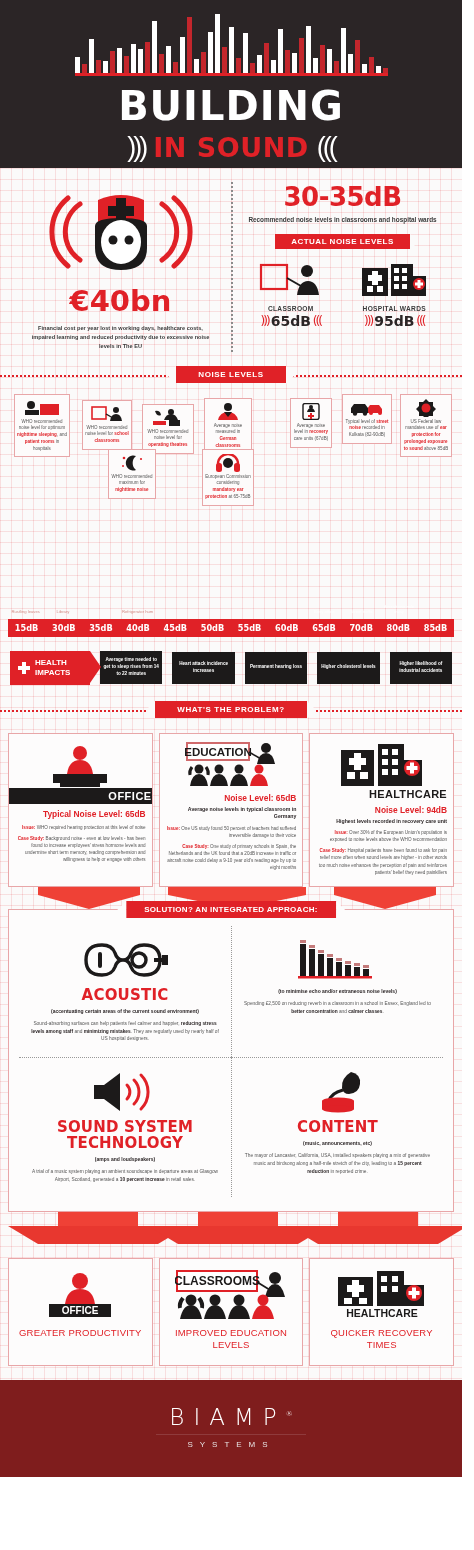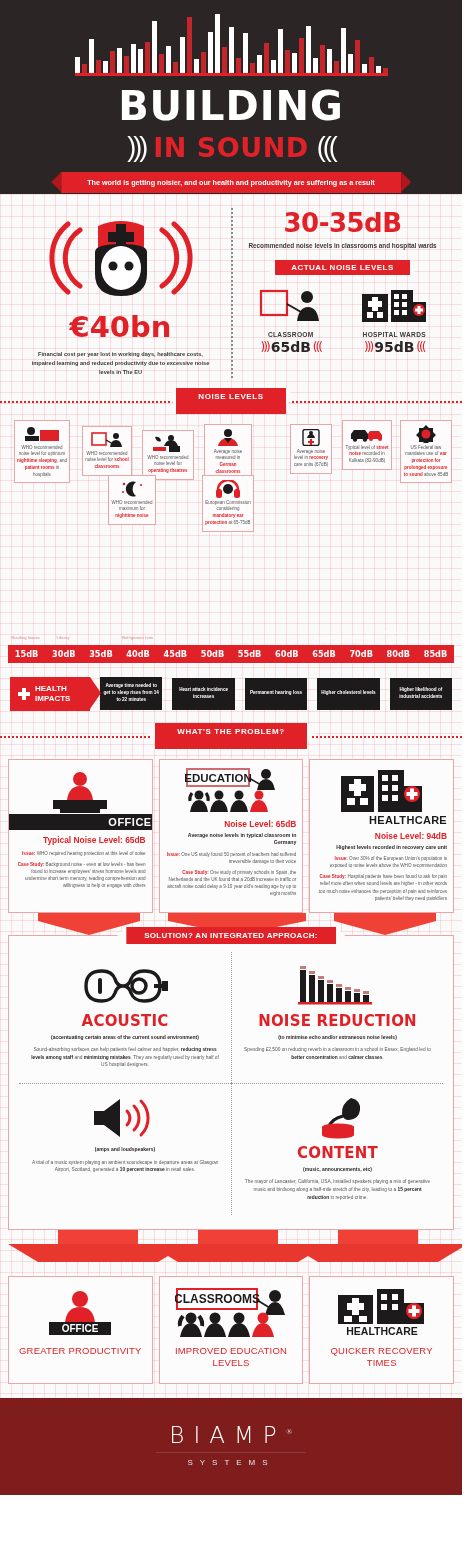--- a/index.html
+++ b/index.html
@@ -90,20 +90,21 @@
     height: 26px;
     background: #2b2526;
   }
   .topbanner .ribbon { top: 4px; }
 
   
   .divider {
     position: relative;
     height: 26px;
     display: flex;
+    align-items: center;
     justify-content: center;
   }
   .divider .dots {
     position: absolute; left: 0; right: 0; top: 50%;
     border-top: 2px dotted #e02127;
   }
   .divider .tag {
     position: relative;
     background: #e02127;
     color: #fff;
@@ -351,23 +352,20 @@
         <i class="r" style="height:5px"></i>
     </div>
     <div class="title-main">BUILDING</div>
     <div class="title-sub-wrap">
       <span class="waves">)))</span>
       <span class="title-sub">IN SOUND</span>
       <span class="waves">(((</span>
     </div>
   </div>
 
-  <div class="topbanner">
-    <div class="ribbon">The world is getting noisier, and our health and productivity are suffering as a result</div>
-  </div>
 
   <div class="gridbg">
     <div class="cost-section">
       <div class="cost-left">
         <div class="nurse">
           <svg width="150" height="96" viewBox="0 0 150 96">
             <g fill="none" stroke="#e02127" stroke-width="5" stroke-linecap="round">
               <path d="M34 20 A34 34 0 0 0 34 76"></path>
               <path d="M22 14 A44 44 0 0 0 22 82"></path>
               <path d="M116 20 A34 34 0 0 1 116 76"></path>
@@ -768,36 +766,36 @@
                   <rect x="20" y="12" width="6" height="3"></rect>
                     <rect x="29" y="16" width="6" height="3"></rect>
                   <rect x="38" y="20" width="6" height="3"></rect>
                     <rect x="47" y="23" width="6" height="3"></rect>
                   <rect x="56" y="25" width="6" height="3"></rect>
                     <rect x="65" y="27" width="6" height="3"></rect>
                 </g>
                 <rect x="0" y="38" width="74" height="2.5" fill="#e02127"></rect>
               </svg>
             </div>
-            <h3>NOISE REDUCTION</h3>
             <div class="scap">(to minimise echo and/or extraneous noise levels)</div>
             <p>Spending £2,500 on reducing reverb in a classroom in a school in Essex, England led to <b>better concentration</b> and <b>calmer classes</b>.</p>
           </div>
 
           <div class="sol-cell bt">
             <div class="sicon">
               <svg width="70" height="44" viewBox="0 0 70 44">
                 <path d="M4 15 h10 L30 3 v38 L14 29 H4 z" fill="#1c1a1a"></path>
                 <g fill="none" stroke="#e02127" stroke-width="3" stroke-linecap="round">
                   <path d="M37 15 a10 10 0 0 1 0 14"></path>
                   <path d="M44 10 a17 17 0 0 1 0 24"></path>
                   <path d="M51 5 a24 24 0 0 1 0 34"></path>
                 </g>
               </svg>
             </div>
+            <h3>SOUND SYSTEM TECHNOLOGY</h3>
             <div class="scap">(amps and loudspeakers)</div>
             <p>A trial of a music system playing an ambient soundscape in departure areas at Glasgow Airport, Scotland, generated a <b>10 percent increase</b> in retail sales.</p>
           </div>
 
           <div class="sol-cell bl bt">
             <div class="sicon">
               <svg width="62" height="44" viewBox="0 0 62 44">
                 <path d="M44 2 q10 2 9 12 q-1 9 -11 10 q-6 0 -7 -6 q-1 -10 9 -16z" fill="#1c1a1a"></path>
                 <path d="M36 20 q-12 3 -14 11" fill="none" stroke="#1c1a1a" stroke-width="3"></path>
                 <ellipse cx="31" cy="31" rx="16" ry="3.5" fill="#e02127"></ellipse>

